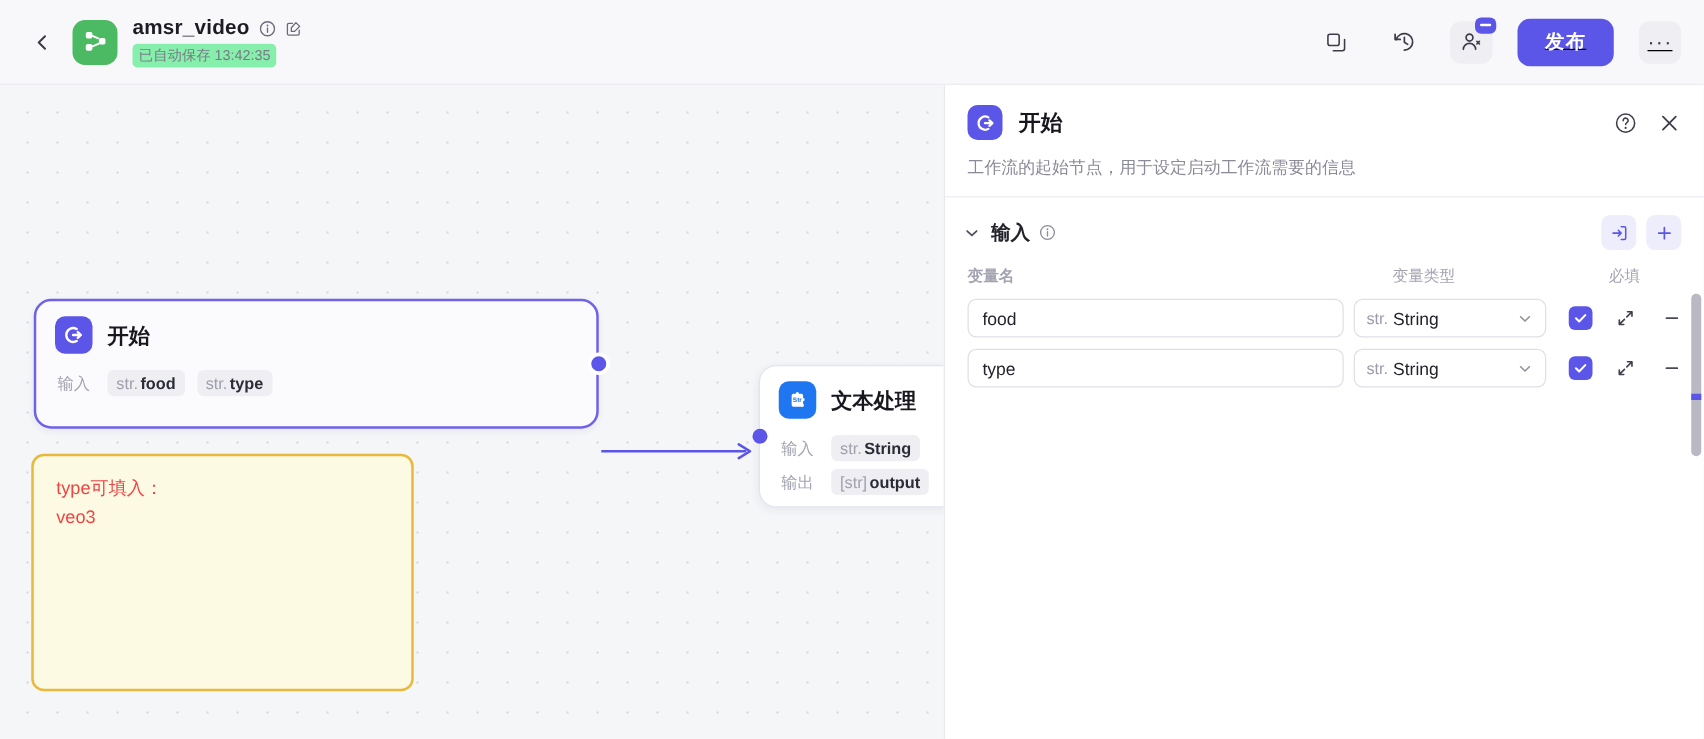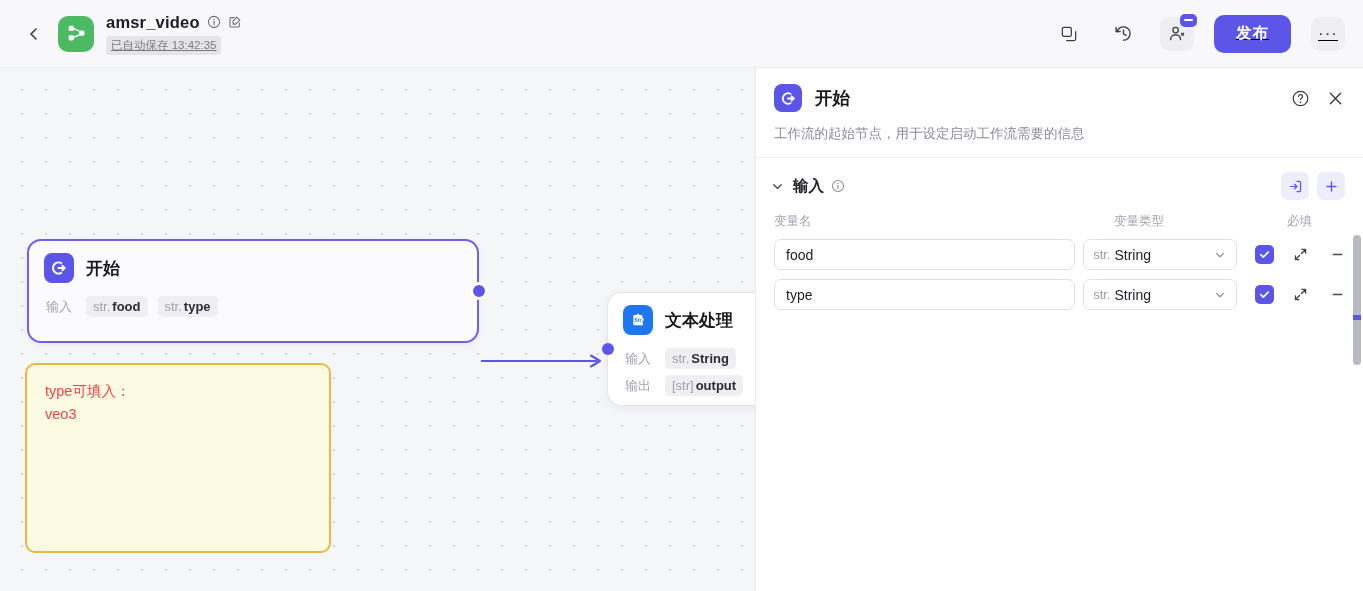--- a/index.html
+++ b/index.html
@@ -24,22 +24,22 @@
   .app-logo {
     width: 36px; height: 36px; border-radius: 10px; background: #4cb963;
     display: flex; align-items: center; justify-content: center; flex: none;
   }
   .title-block { margin-left: 12px; display: flex; flex-direction: column; justify-content: center; }
   .title-row { display: flex; align-items: center; gap: 7px; }
   .app-title { font-size: 16.5px; font-weight: bold; color: #1c1c22; letter-spacing: .2px; }
   .t-ico { color: #6b6b78; display: flex; align-items: center; cursor: pointer; }
   .save-row { margin-top: 3px; }
   .save-chip {
-    font-size: 11.5px; color: #7a7a88; background: #e5e5e5;
-    padding: 2px 5px; border-radius: 4px; display: inline-block; text-decoration: underline;
+    font-size: 11.5px; color: #7a7a88; background: #86efac;
+    padding: 2px 5px; border-radius: 4px; display: inline-block;
   }
   .topbar-right {
     margin-left: auto; margin-right: 18px; display: flex; align-items: center; gap: 20px; text-decoration: underline;
   }
   .tb-icon-btn {
     width: 34px; height: 34px; border-radius: 9px; display: flex;
     align-items: center; justify-content: center; cursor: pointer; color: #3d3d49;
     position: relative;
   }
   .tb-icon-btn.filled { background: #eeeef3; }
@@ -145,21 +145,21 @@
   .info-ico { color: #8c8c9a; display: flex; align-items: center; cursor: pointer; }
   .sec-btns { margin-left: auto; display: flex; gap: 8px; }
   .sec-btn {
     width: 28px; height: 28px; border-radius: 7px; background: #eeedfb;
     display: flex; align-items: center; justify-content: center;
     cursor: pointer; color: #5b55e8;
   }
 
   .tbl { padding: 13px 18px 0 18px; }
   .tbl-head { display: flex; align-items: center; font-size: 12.5px; color: #a3a3b1; }
-  .c-name { width: 320px; }
+  .c-name { width: 320px; font-weight: bold; }
   .c-type { width: 163px; margin-left: 20px; }
   .c-req  { width: 40px; margin-left: 10px; }
   .tbl-row { display: flex; align-items: center; margin-top: 9px; }
   .inp {
     width: 320px; height: 31px; border: 1px solid #dfdfe8; border-radius: 7px;
     padding: 0 11px; font-size: 14px; color: #22222a; outline: none;
     font-family: inherit; background: #fff;
   }
   .sel {
     width: 163px; height: 31px; margin-left: 8px; border: 1px solid #dfdfe8;

